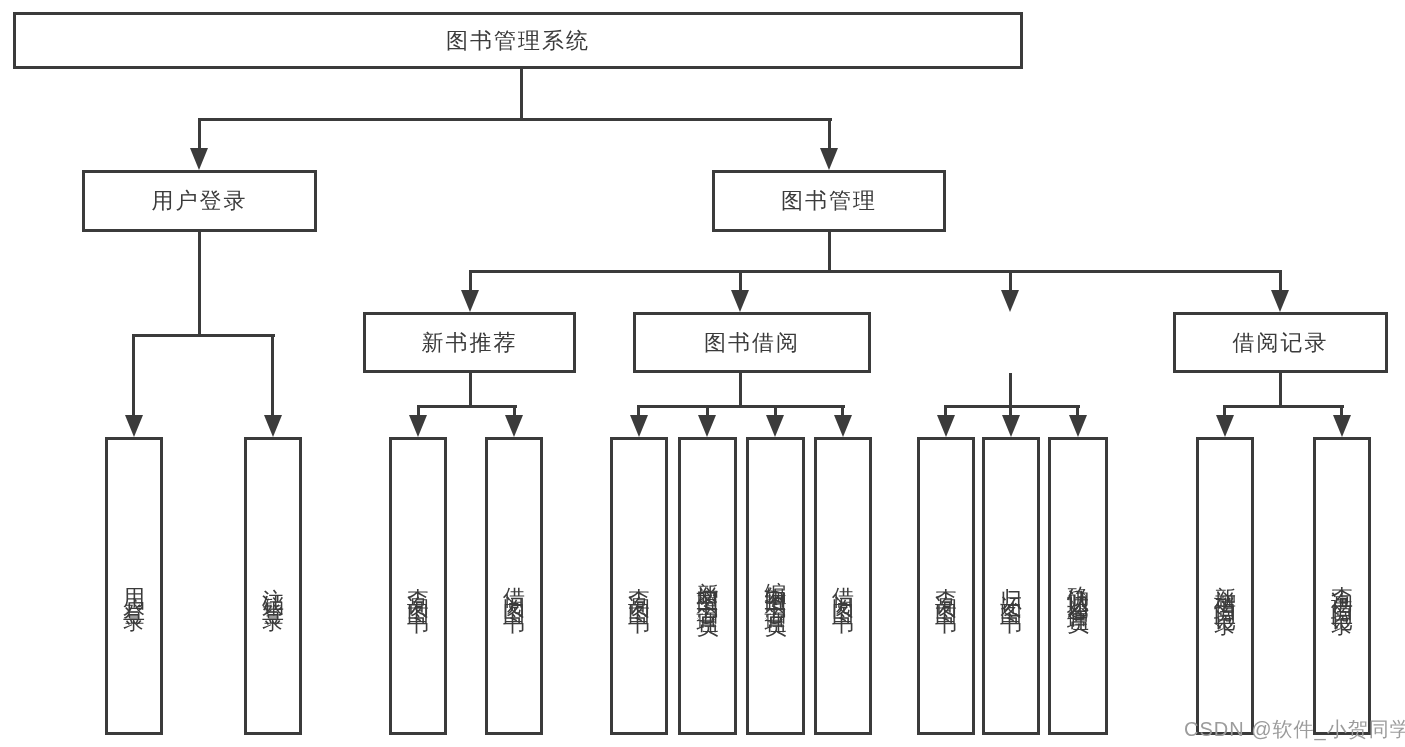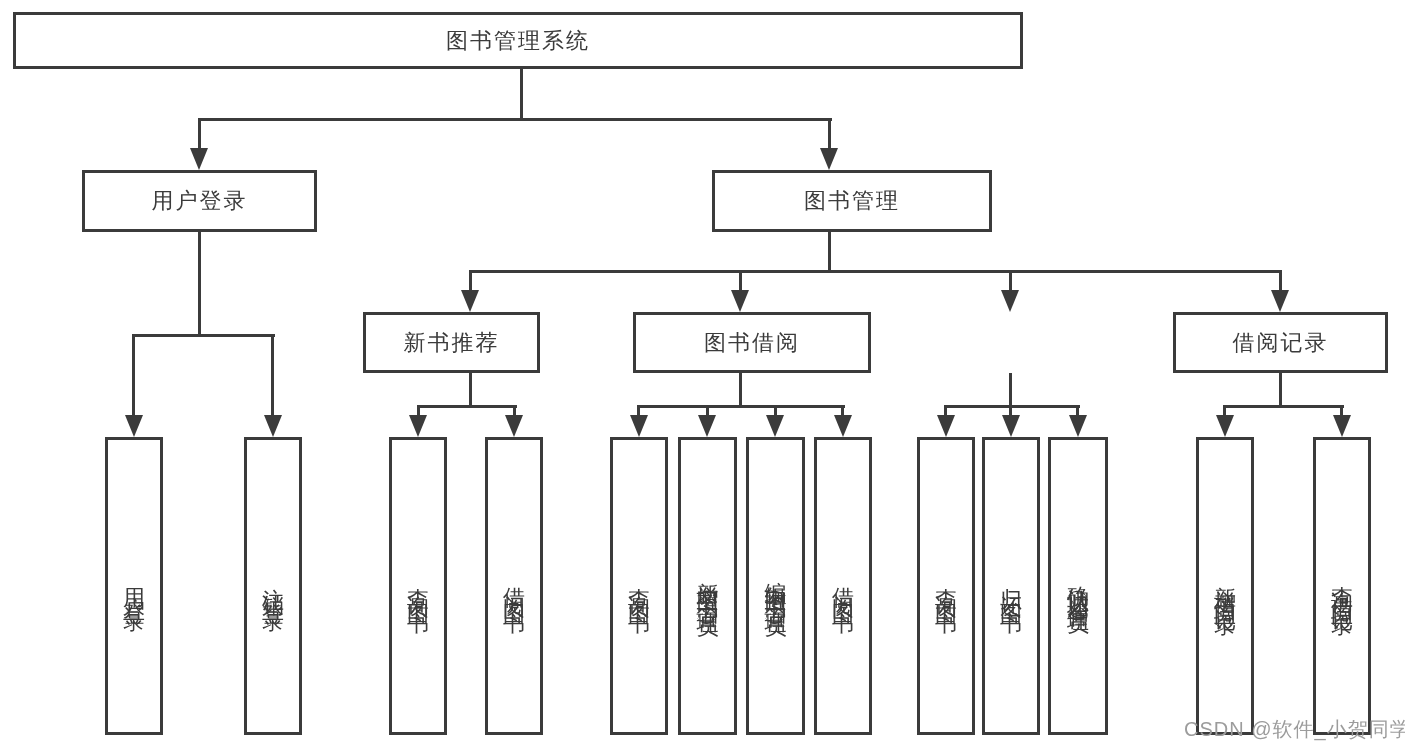--- a/index.html
+++ b/index.html
@@ -36,41 +36,41 @@
   <div class="box" style="left:13px;top:12px;width:1010px;height:57px;">图书管理系统</div>
 
   <div class="v" style="left:520px;top:69px;height:51px;"></div>
   <div class="h" style="left:198px;top:118px;width:634px;"></div>
   <div class="v" style="left:198px;top:118px;height:30px;"></div>
   <div class="a" style="left:190px;top:148px;"></div>
   <div class="v" style="left:828px;top:118px;height:30px;"></div>
   <div class="a" style="left:820px;top:148px;"></div>
 
   <div class="box" style="left:82px;top:170px;width:235px;height:62px;">用户登录</div>
-  <div class="box" style="left:712px;top:170px;width:280px;height:62px;">图书管理</div>
+  <div class="box" style="left:712px;top:170px;width:234px;height:62px;">图书管理</div>
 
   <div class="v" style="left:198px;top:232px;height:104px;"></div>
   <div class="h" style="left:133px;top:334px;width:142px;"></div>
   <div class="v" style="left:132px;top:334px;height:81px;"></div>
   <div class="a" style="left:125px;top:415px;"></div>
   <div class="v" style="left:271px;top:334px;height:81px;"></div>
   <div class="a" style="left:264px;top:415px;"></div>
 
   <div class="v" style="left:828px;top:232px;height:41px;"></div>
   <div class="h" style="left:469px;top:270px;width:813px;"></div>
   <div class="v" style="left:469px;top:270px;height:22px;"></div>
   <div class="a" style="left:461px;top:290px;"></div>
   <div class="v" style="left:739px;top:270px;height:22px;"></div>
   <div class="a" style="left:731px;top:290px;"></div>
   <div class="v" style="left:1009px;top:270px;height:22px;"></div>
   <div class="a" style="left:1001px;top:290px;"></div>
   <div class="v" style="left:1279px;top:270px;height:22px;"></div>
   <div class="a" style="left:1271px;top:290px;"></div>
 
-  <div class="box" style="left:363px;top:312px;width:177px;height:61px;">新书推荐</div>
+  <div class="box" style="left:363px;top:312px;width:213px;height:61px;">新书推荐</div>
   <div class="box" style="left:633px;top:312px;width:238px;height:61px;">图书借阅</div>
   <div class="box" style="left:1173px;top:312px;width:215px;height:61px;">借阅记录</div>
 
   <div class="v" style="left:469px;top:373px;height:35px;"></div>
   <div class="h" style="left:417px;top:405px;width:100px;"></div>
   <div class="v" style="left:417px;top:405px;height:10px;"></div>
   <div class="a" style="left:409px;top:415px;"></div>
   <div class="v" style="left:513px;top:405px;height:10px;"></div>
   <div class="a" style="left:505px;top:415px;"></div>
 

